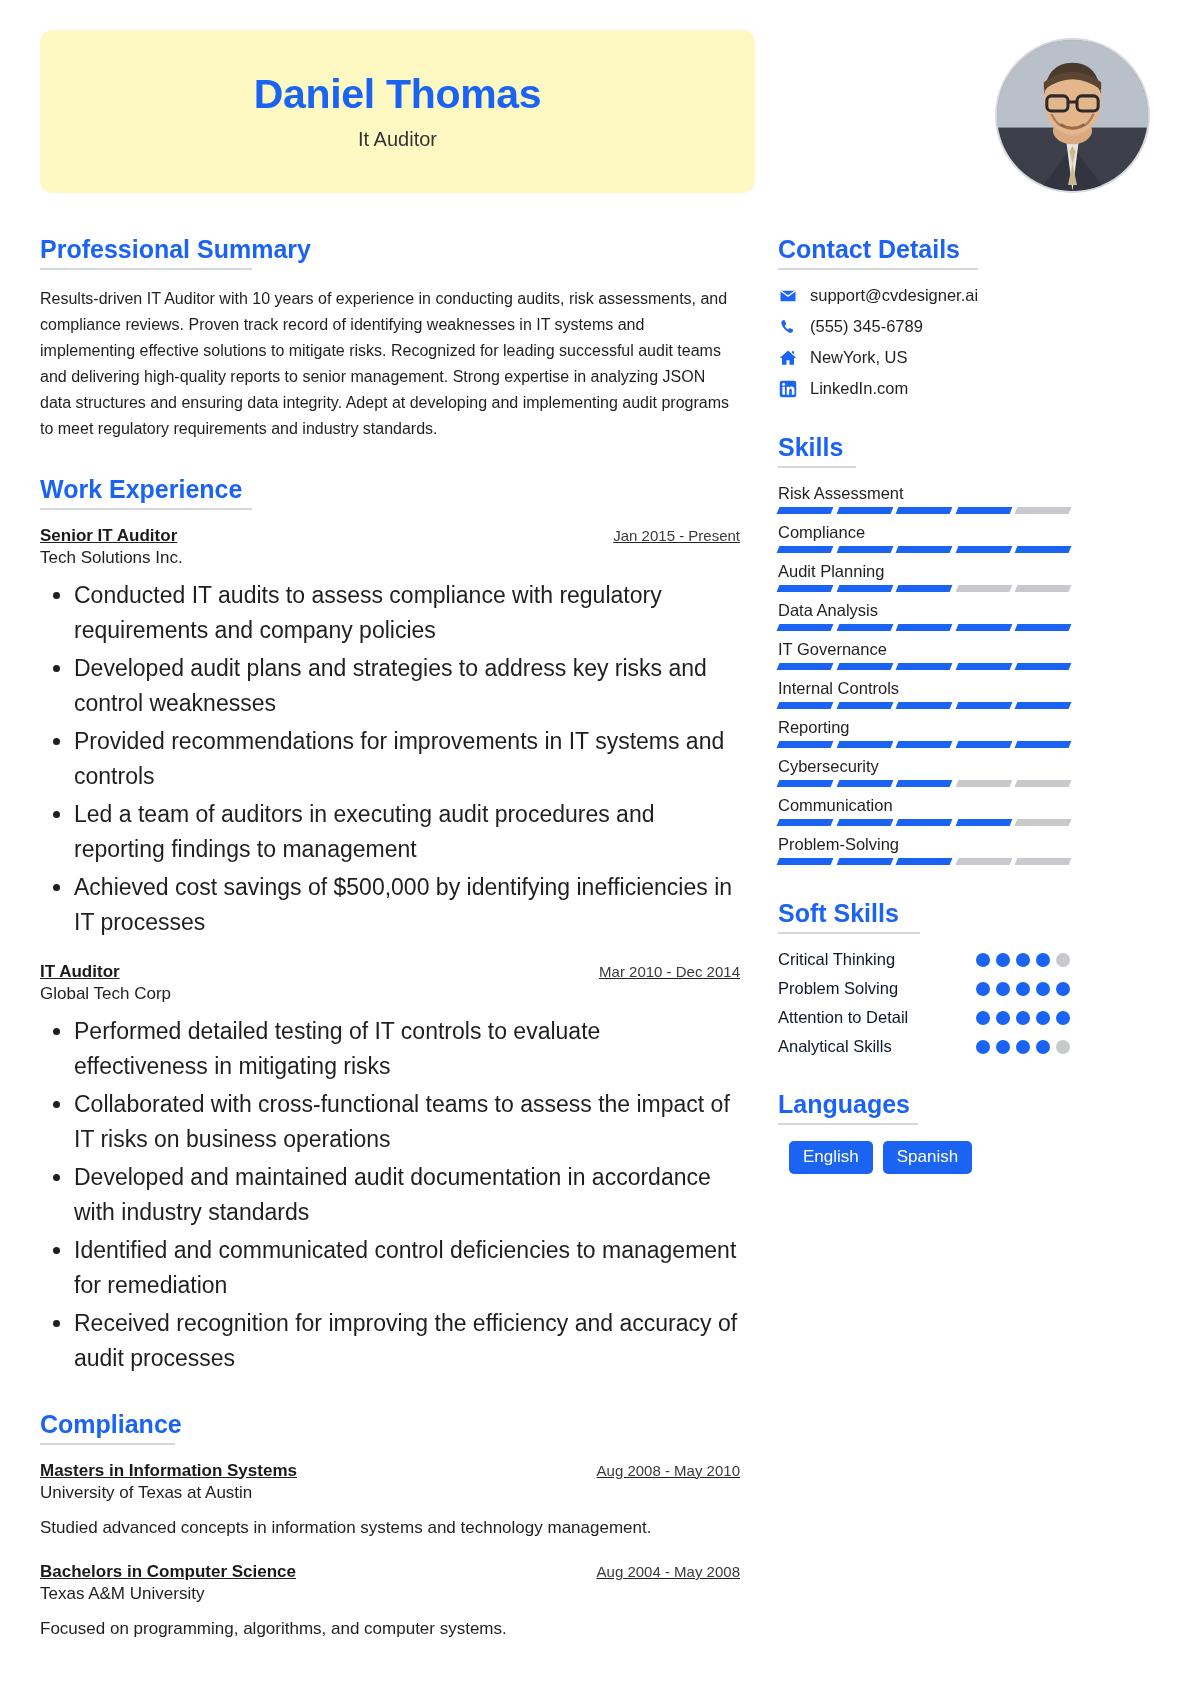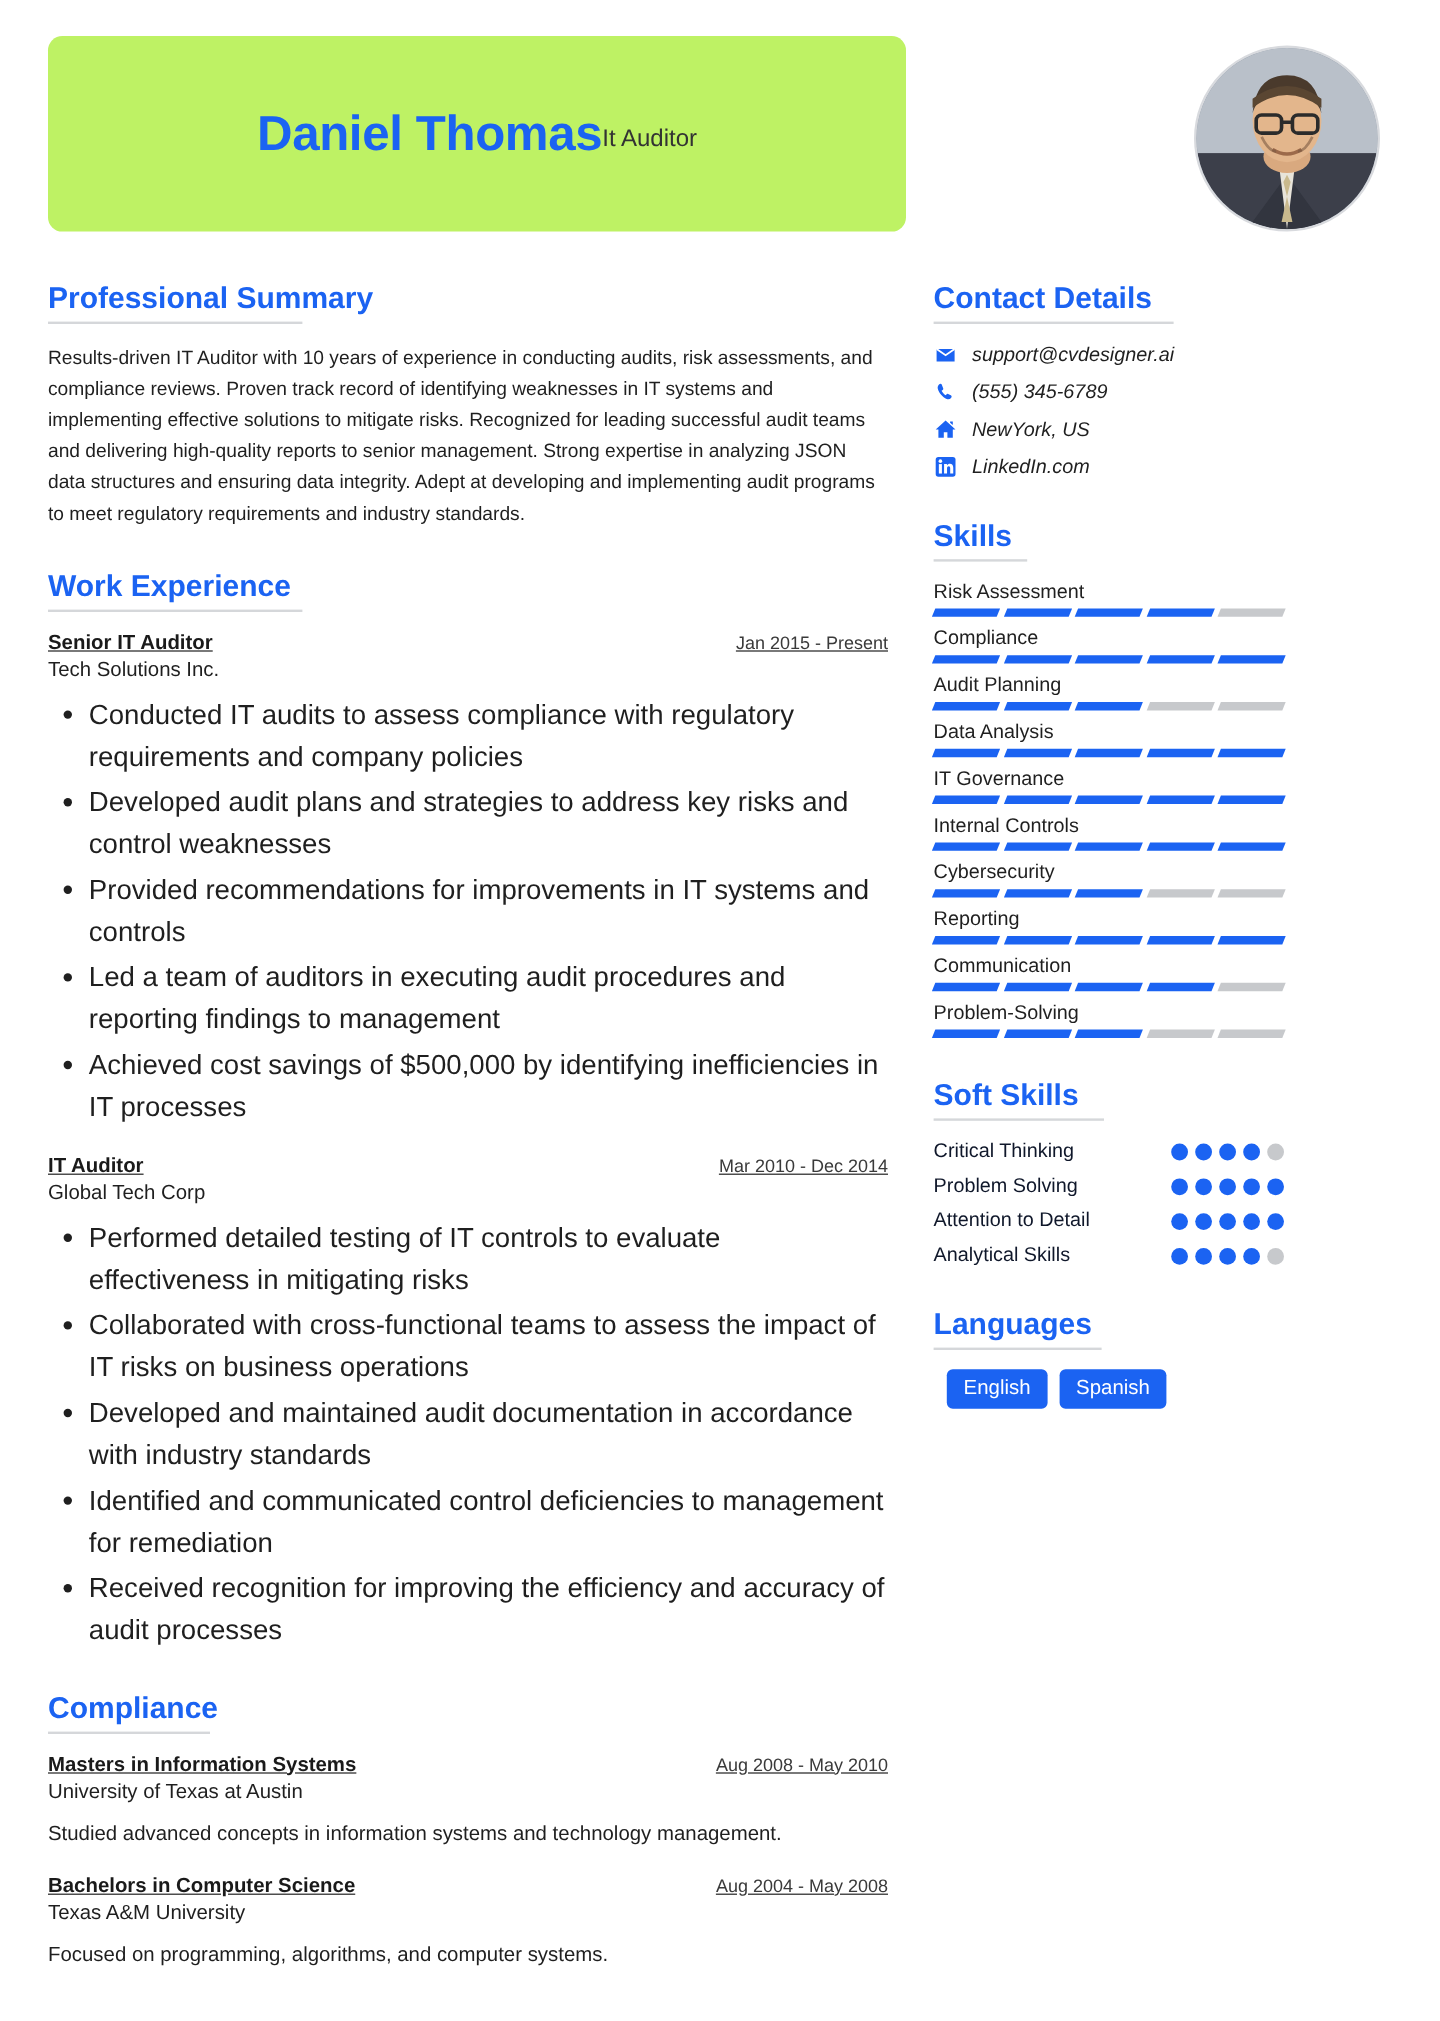--- a/index.html
+++ b/index.html
@@ -21,24 +21,24 @@
   
   .header {
     display: flex;
     align-items: flex-start;
     gap: 20px;
     height: 175px;
   }
   .header-band {
     flex: 0 0 715px;
     height: 163px;
-    background: #bef264;
+    background: #fef9c3;
     border-radius: 12px;
     display: flex;
-    flex-direction: row;
+    flex-direction: column;
     align-items: center;
     justify-content: center;
   }
   .full-name {
     font-size: 41px;
     font-weight: bold;
     color: #1b63f2;
     letter-spacing: -0.3px;
     line-height: 1.1;
   }
@@ -143,24 +143,23 @@
     font-size: 17px;
     line-height: 1.5;
     color: #1f1f1f;
     margin-top: 12px;
   }
 
   
   .contact-list { margin-top: 2px; }
   .contact-row {
     display: flex;
-    align-items: flex-end;
+    align-items: flex-start;
     gap: 12px;
     margin-bottom: 11px;
-    font-style: italic;
   }
   .cicon {
     width: 20px;
     height: 20px;
     flex: 0 0 20px;
     color: #1b63f2;
     display: flex;
     align-items: center;
     justify-content: center;
   }
@@ -434,37 +433,37 @@
               <div class="skill-name">Internal Controls</div>
               <div class="skill-bar">
                 <span class="seg on"></span>
                 <span class="seg on"></span>
                 <span class="seg on"></span>
                 <span class="seg on"></span>
                 <span class="seg on"></span>
               </div>
             </div>
             <div class="skill">
+              <div class="skill-name">Reporting</div>
+              <div class="skill-bar">
+                <span class="seg on"></span>
+                <span class="seg on"></span>
+                <span class="seg on"></span>
+                <span class="seg on"></span>
+                <span class="seg on"></span>
+              </div>
+            </div>
+            <div class="skill">
               <div class="skill-name">Cybersecurity</div>
               <div class="skill-bar">
                 <span class="seg on"></span>
                 <span class="seg on"></span>
                 <span class="seg on"></span>
                 <span class="seg"></span>
                 <span class="seg"></span>
-              </div>
-            </div>
-            <div class="skill">
-              <div class="skill-name">Reporting</div>
-              <div class="skill-bar">
-                <span class="seg on"></span>
-                <span class="seg on"></span>
-                <span class="seg on"></span>
-                <span class="seg on"></span>
-                <span class="seg on"></span>
               </div>
             </div>
             <div class="skill">
               <div class="skill-name">Communication</div>
               <div class="skill-bar">
                 <span class="seg on"></span>
                 <span class="seg on"></span>
                 <span class="seg on"></span>
                 <span class="seg on"></span>
                 <span class="seg"></span>

